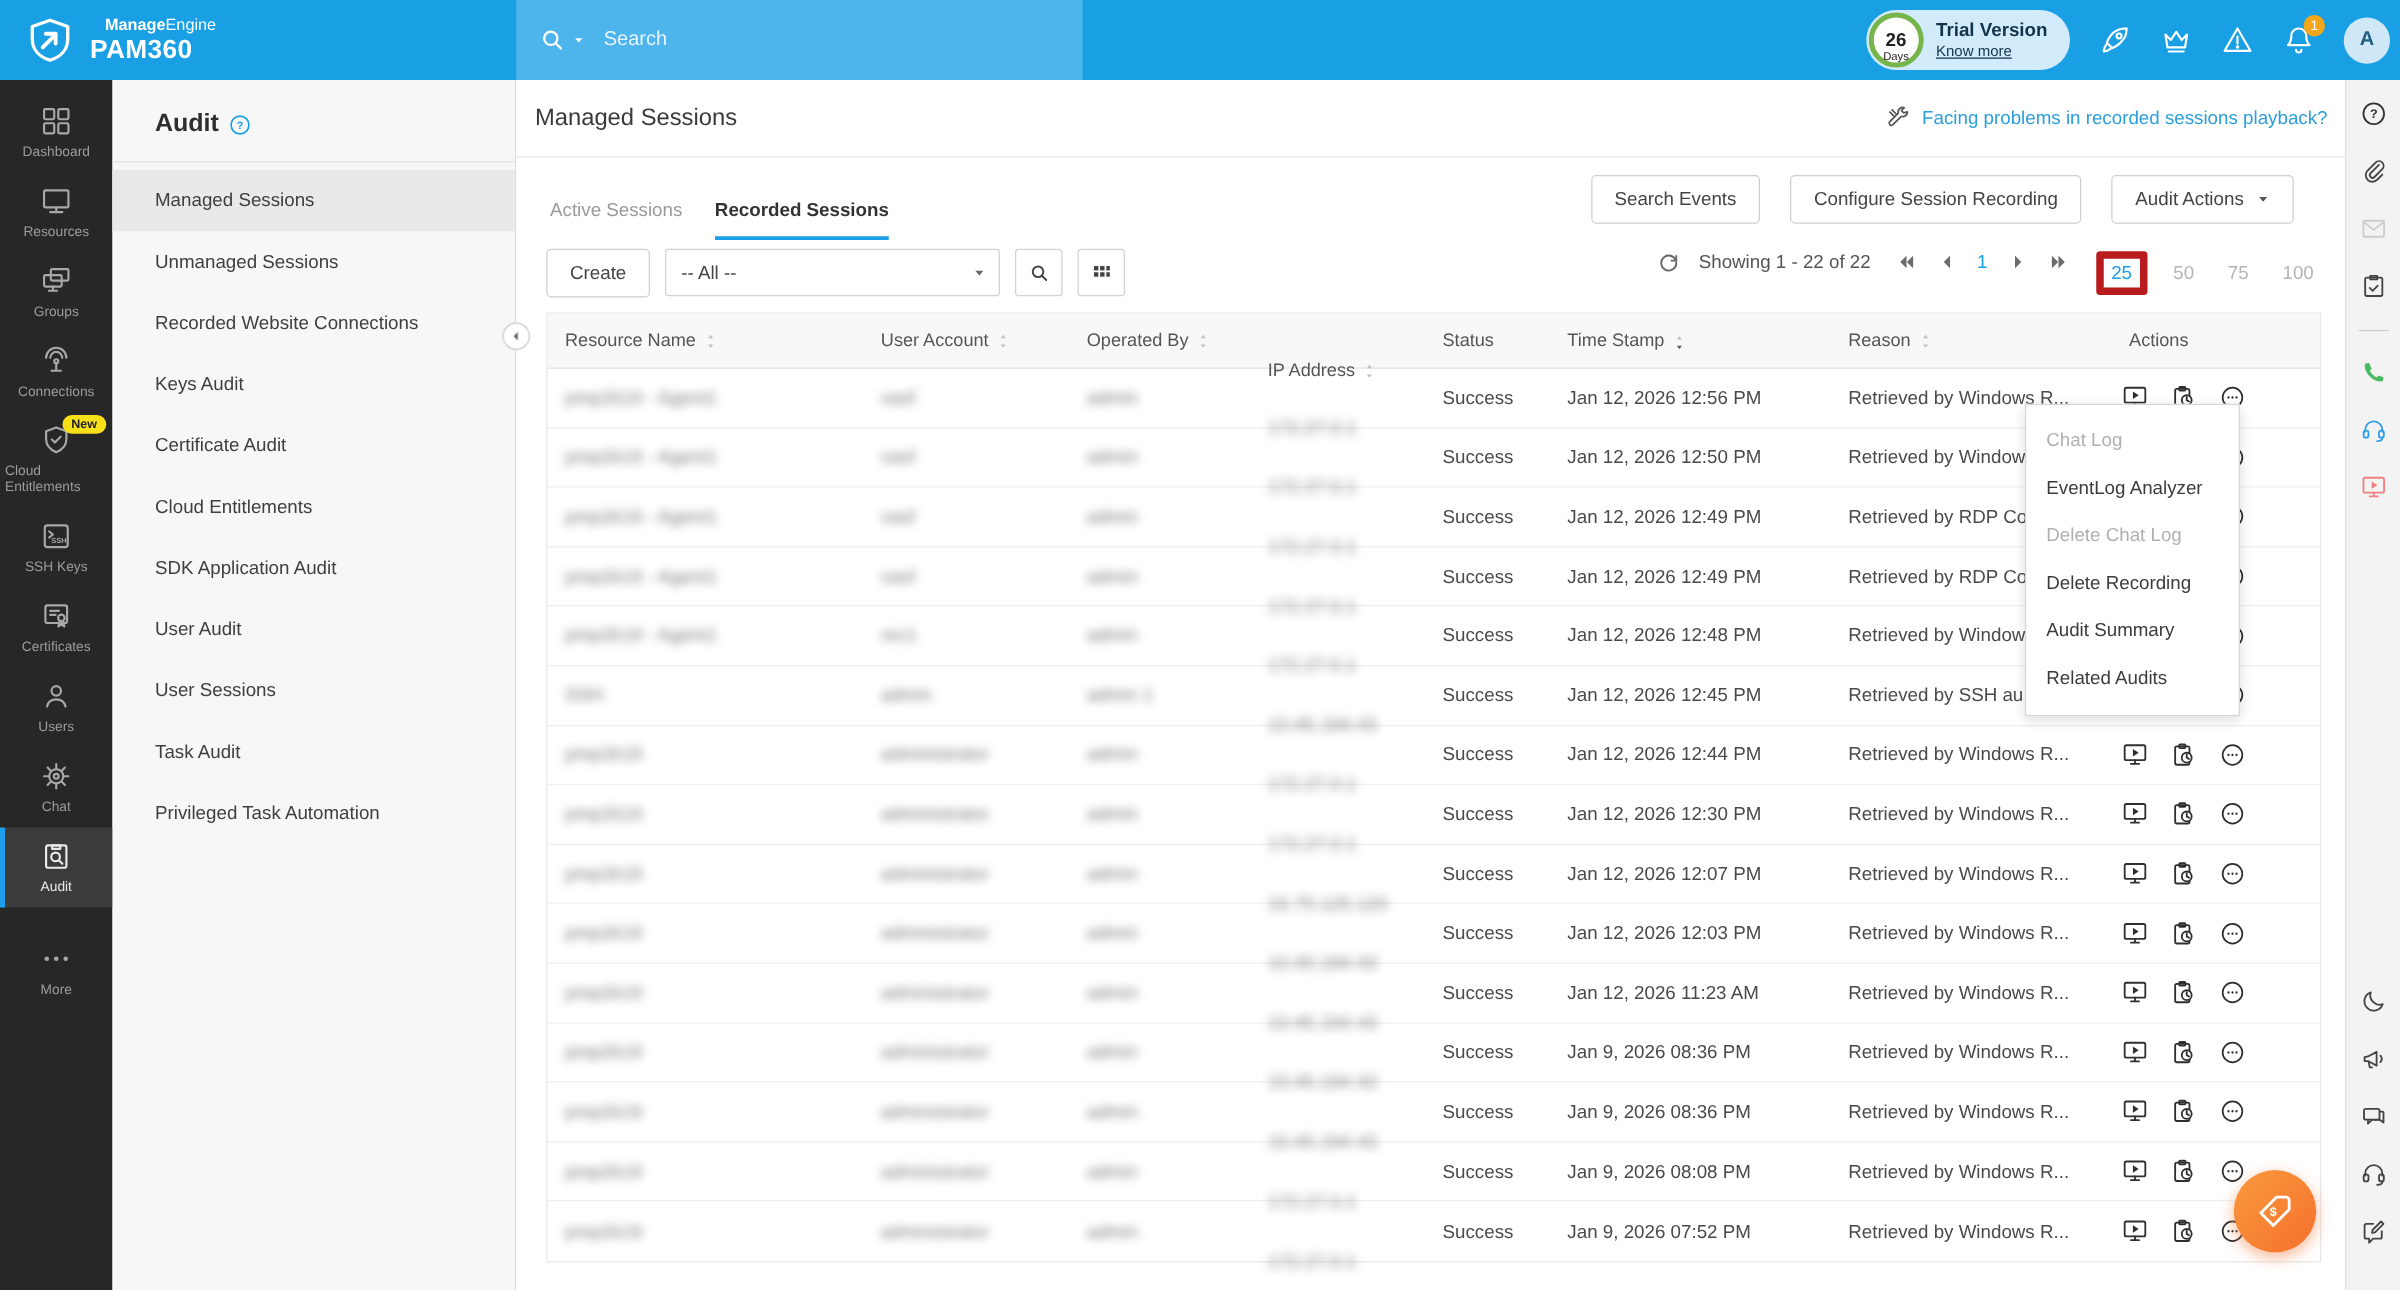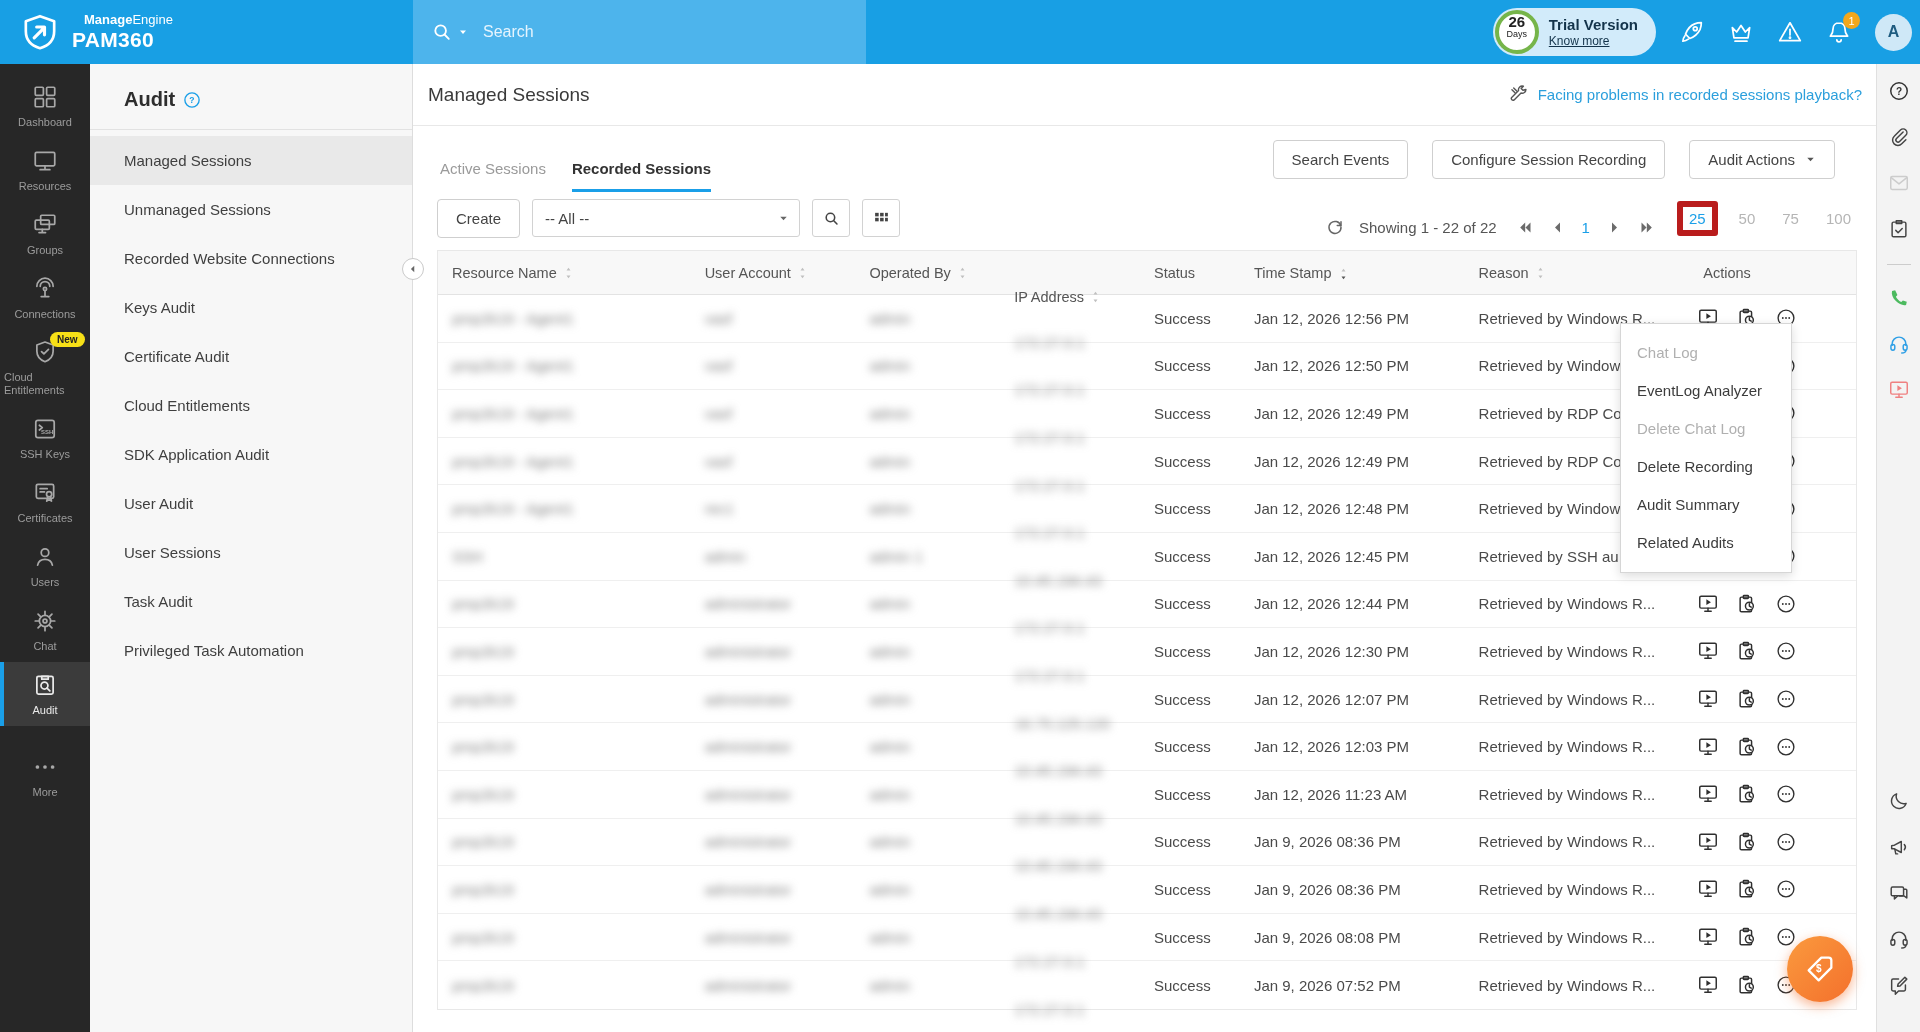--- a/index.html
+++ b/index.html
@@ -18,21 +18,21 @@
     display:flex; align-items:center; padding-left:18px; gap:4px; }
   .searchbar .mag { color:#fff; width:22px; height:22px; }
   .searchbar .caret { color:#fff; width:12px; height:12px; margin-right:10px; }
   .search-input { background:transparent; border:none; outline:none; color:#fff; font-size:16px; width:330px;
     font-family:"Liberation Sans", sans-serif; }
   .search-input::placeholder { color:#eef8ff; opacity:.95; }
   .header-right { position:absolute; right:8px; top:0; height:64px; display:flex; align-items:center; gap:23px; }
   .trial-pill { display:flex; align-items:center; gap:10px; background:#d2ebfa; border-radius:26px;
     height:48px; padding:2px 18px 2px 2px; }
   .trial-circle { width:44px; height:44px; border-radius:50%; background:#fff; border:4px solid #76b54a;
-    display:flex; flex-direction:column; align-items:center; justify-content:flex-start; color:#222; }
+    display:flex; flex-direction:column; align-items:center; justify-content:flex-end; color:#222; }
   .trial-circle .d1 { font-size:15px; font-weight:700; line-height:1; }
   .trial-circle .d2 { font-size:9px; line-height:1; margin-top:1px; }
   .trial-text { color:#13334a; }
   .trial-text .t1 { font-size:15px; font-weight:700; line-height:1.2; }
   .trial-text .t2 { font-size:12px; text-decoration:underline; cursor:pointer; }
   .hicon { position:relative; width:26px; height:26px; color:#fff; cursor:pointer; }
   .hicon svg { width:26px; height:26px; }
   .bell-badge { position:absolute; top:-7px; right:-8px; min-width:17px; height:17px; border-radius:9px;
     background:#f2a71b; color:#fff; font-size:11px; display:flex; align-items:center; justify-content:center; padding:0 4px; }
   .avatar { width:37px; height:37px; border-radius:50%; background:#cfe8f7; color:#1f5c80; font-weight:700;
@@ -85,21 +85,21 @@
     padding:10px 18px; cursor:pointer; font-family:"Liberation Sans", sans-serif; display:flex; align-items:center; gap:10px; }
   .btn .dd-caret { width:11px; height:11px; color:#555; }
 
   .filter-row { display:flex; align-items:center; padding-left:24px; margin-top:4px; height:44px; }
   .select-box { width:268px; height:38px; border:1px solid #d2d2d2; border-radius:3px; margin-left:12px;
     display:flex; align-items:center; padding:0 10px 0 12px; font-size:15px; color:#444; cursor:pointer; }
   .select-box .dd-caret { margin-left:auto; width:11px; height:11px; color:#666; }
   .icon-btn { width:38px; height:38px; border:1px solid #d2d2d2; border-radius:3px; background:#fff;
     margin-left:12px; display:flex; align-items:center; justify-content:center; color:#444; cursor:pointer; }
   .icon-btn svg { width:17px; height:17px; }
-  .filter-right { margin-left:auto; margin-right:19px; display:flex; align-items:flex-end; gap:15px; }
+  .filter-right { margin-left:auto; margin-right:19px; display:flex; align-items:flex-start; gap:15px; }
   .refresh-ic { width:18px; height:18px; color:#666; cursor:pointer; }
   .showing { font-size:15px; color:#555; }
   .pager { display:flex; align-items:center; gap:17px; margin-left:6px; }
   .pg-ic { width:15px; height:15px; color:#6b6b6b; cursor:pointer; }
   .pg-num { font-size:15px; color:#1a9fe8; cursor:pointer; }
   .sizes { display:flex; align-items:center; gap:15px; margin-left:8px; }
   .size { font-size:15px; color:#b5b5b5; cursor:pointer; padding:3px 6px; }
   .size.active { color:#1a9fe8; border:6px solid #b91c1c; border-radius:3px; background:#fdfdfd; }
 
   

